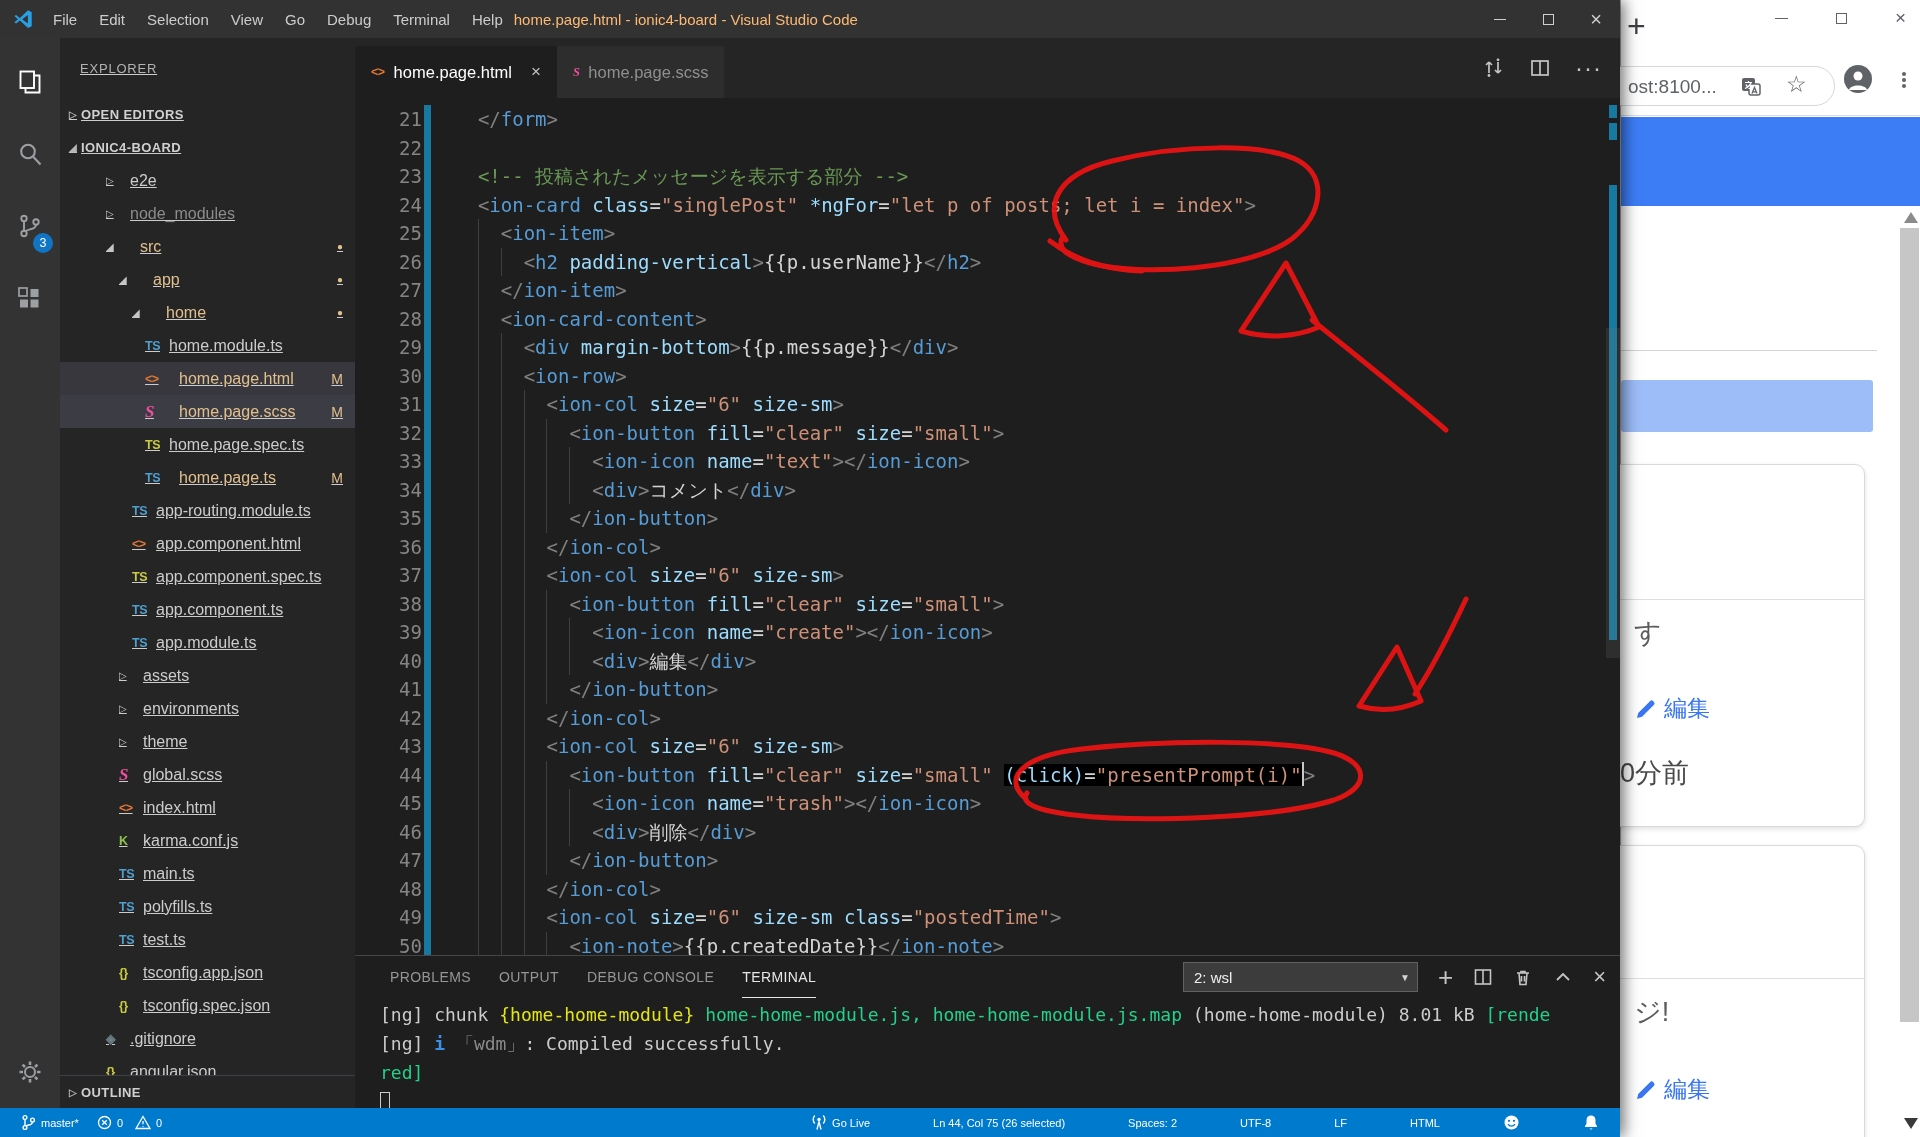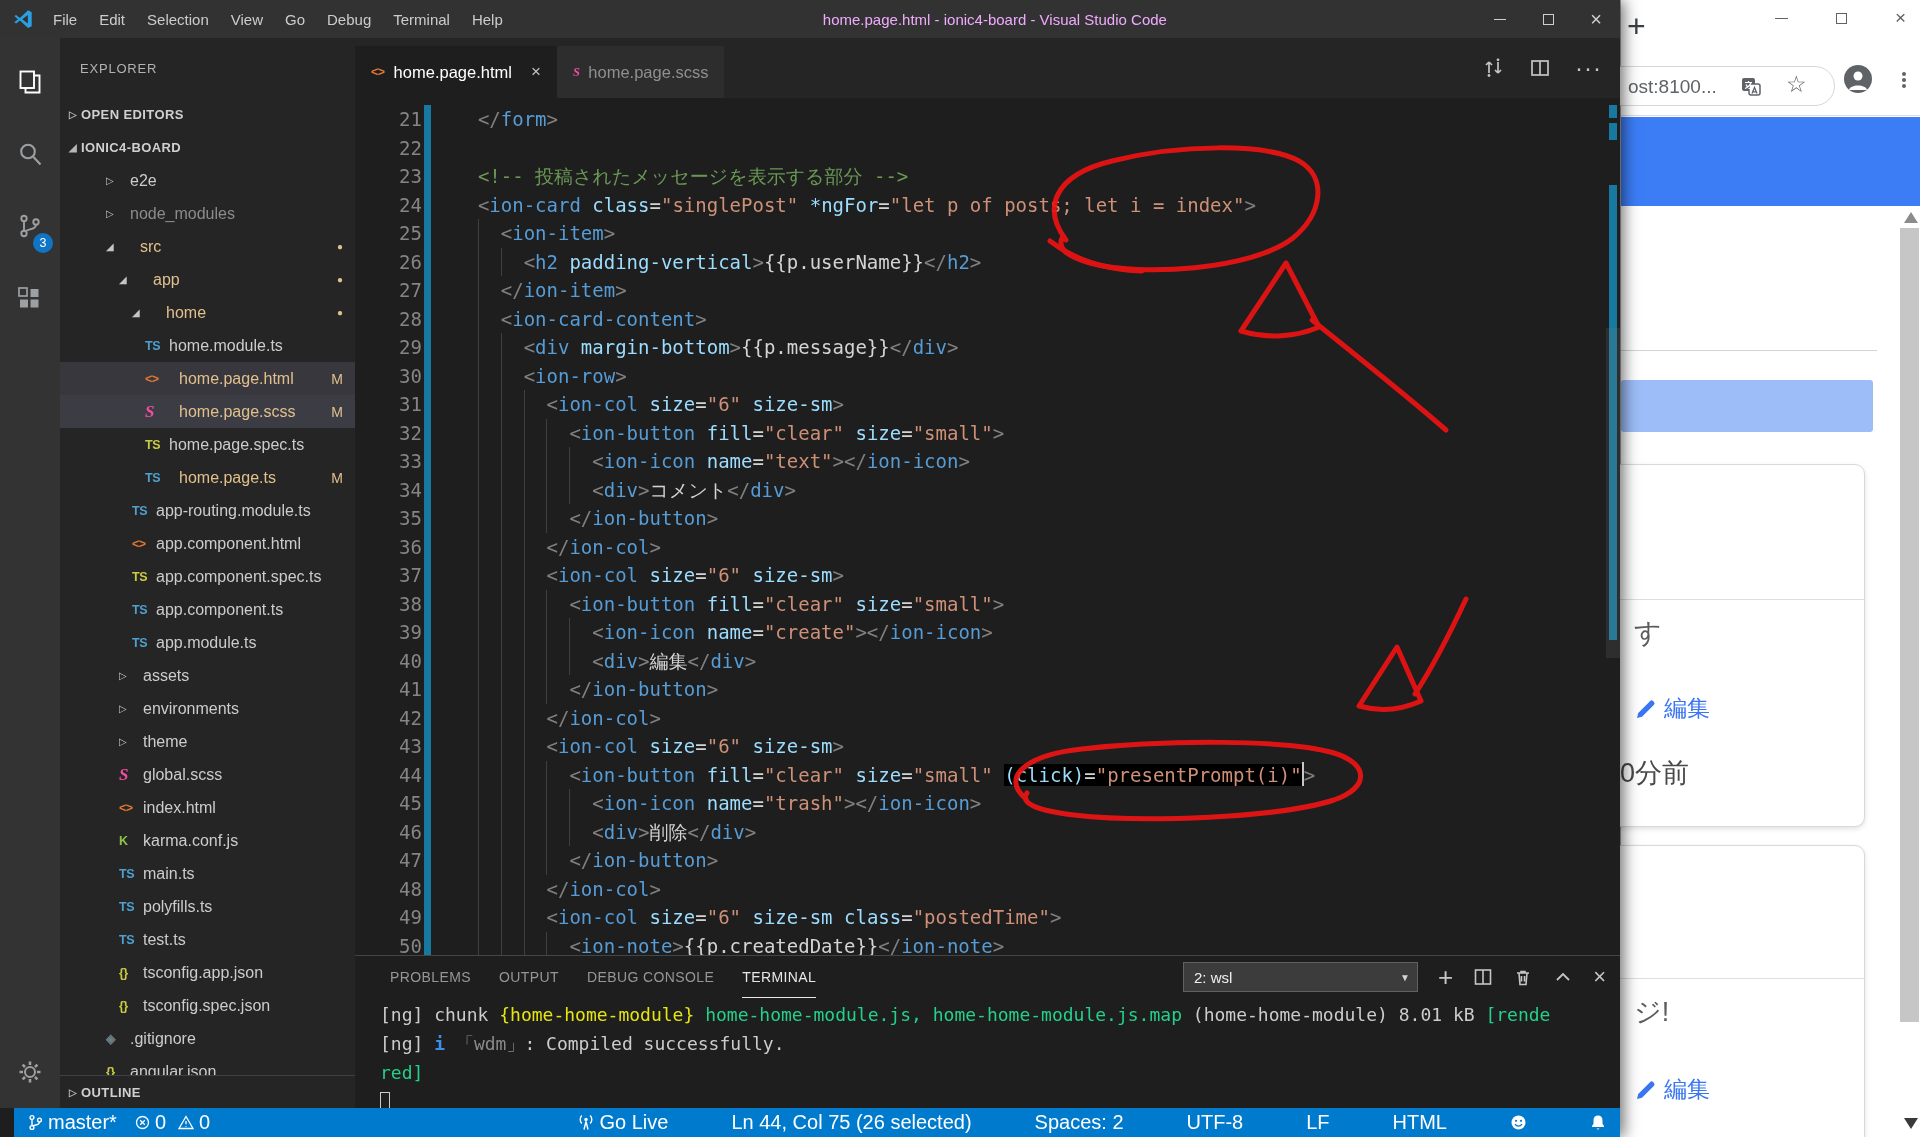--- a/index.html
+++ b/index.html
@@ -43,38 +43,38 @@
                    border-left:7px solid transparent; border-right:7px solid transparent; border-top:11px solid #3a3a3a; }
 
   
   .vscode { position:absolute; left:0; top:0; width:1620px; height:1137px; background:#1e1e1e;
             box-shadow:4px 0 14px rgba(0,0,0,.55); }
   
   .titlebar { position:absolute; top:0; left:0; right:0; height:38px; background:#323233;
               display:flex; align-items:center; color:#cccccc; font-size:15px; }
   .vsc-logo { margin:0 8px 0 12px; display:flex; }
   .menu-item { padding:0 11px; cursor:default; }
-  .win-title { flex:1; text-align:center; color:#f0abfc; white-space:nowrap; overflow:hidden; }
+  .win-title { flex:1; text-align:left; color:#fdba74; white-space:nowrap; overflow:hidden; }
   .win-controls { display:flex; align-items:center; height:100%; }
   .win-btn { width:48px; height:100%; display:flex; align-items:center; justify-content:center; color:#cfcfcf; }
   .wb-min { display:inline-block; width:12px; border-top:1.4px solid #cfcfcf; }
   .wb-max { display:inline-block; width:11px; height:11px; border:1.4px solid #cfcfcf; }
   .wb-close { font-size:20px; }
 
   .workbench { position:absolute; top:38px; left:0; right:0; bottom:29px; display:flex; }
 
   
   .activitybar { width:60px; background:#333333; display:flex; flex-direction:column; align-items:center; padding-top:8px; }
   .ab-icon { width:60px; height:72px; display:flex; align-items:center; justify-content:center; position:relative; }
   .ab-gear { margin-top:auto; }
   .ab-badge { position:absolute; right:7px; bottom:9px; min-width:20px; height:20px; border-radius:50%;
               background:#1075c5; color:#fff; font-size:12.5px; display:flex; align-items:center; justify-content:center; }
 
   
-  .sidebar { width:295px; background:#252526; color:#cccccc; position:relative; overflow:hidden; }
+  .sidebar { width:295px; background:#252526; color:#cccccc; position:relative; overflow:hidden;text-decoration:underline; }
   .explorer-label { height:60px; line-height:62px; padding-left:20px; font-size:13px; letter-spacing:.8px; color:#b3b3b3; }
   .sb-section { height:33px; display:flex; align-items:center; font-size:13px; font-weight:bold; letter-spacing:.4px; color:#d0d0d0; }
   .sb-tw { width:16px; margin-left:5px; font-size:10px; color:#b5b5b5; text-align:center; }
   .trow { height:33px; display:flex; align-items:center; font-size:16px; position:relative; cursor:pointer; }
   .trow.sel-a { background:#37373d; }
   .trow.sel-b { background:#3c3c44; }
   .lead { width:24px; flex:0 0 24px; font-size:12px; color:#c5c5c5; }
   .lead.tw, .lead.tw-open { font-size:10px; }
   .ficon { font-weight:bold; font-size:12.5px; letter-spacing:-.5px; }
   .i-scss { font-family:"Liberation Serif", serif; font-style:italic; font-size:17px; font-weight:bold; }
@@ -125,21 +125,21 @@
   .term-icon { display:flex; align-items:center; color:#c5c5c5; }
   .ti-plus { font-size:26px; font-weight:300; line-height:18px; }
   .ti-x { font-size:22px; line-height:18px; }
   #term-body { padding:2px 0 0 25px; font-family:"DejaVu Sans Mono", monospace; font-size:18px; line-height:29px; }
   .tm-d { color:#cccccc; } .tm-y { color:#e5e510; } .tm-g { color:#23d18b; }
   .tm-b { color:#3b8eea; font-weight:bold; } .tm-w { color:#8a8a8a; }
   .tm-cur { display:inline-block; width:10px; height:22px; border:1px solid #cccccc; vertical-align:middle; }
 
   
   .statusbar { position:absolute; left:0; right:0; bottom:0; height:29px; background:#007acc; color:#ffffff;
-               display:flex; align-items:center; font-size:20px; padding:0 14px;margin-left:14px; }
+               display:flex; align-items:center; font-size:11px; padding:0 21px; }
   .st-item { display:flex; align-items:center; gap:5px; margin-right:18px; white-space:nowrap; }
   .st-right { margin-left:auto; display:flex; align-items:center;gap:40px; }
   .st-right .st-item { margin-right:0; margin-left:23px; }
 
   
   .annotations { position:absolute; left:0; top:0; width:1920px; height:1137px; pointer-events:none; z-index:60; }
 </style>
 </head>
 <body>
 

